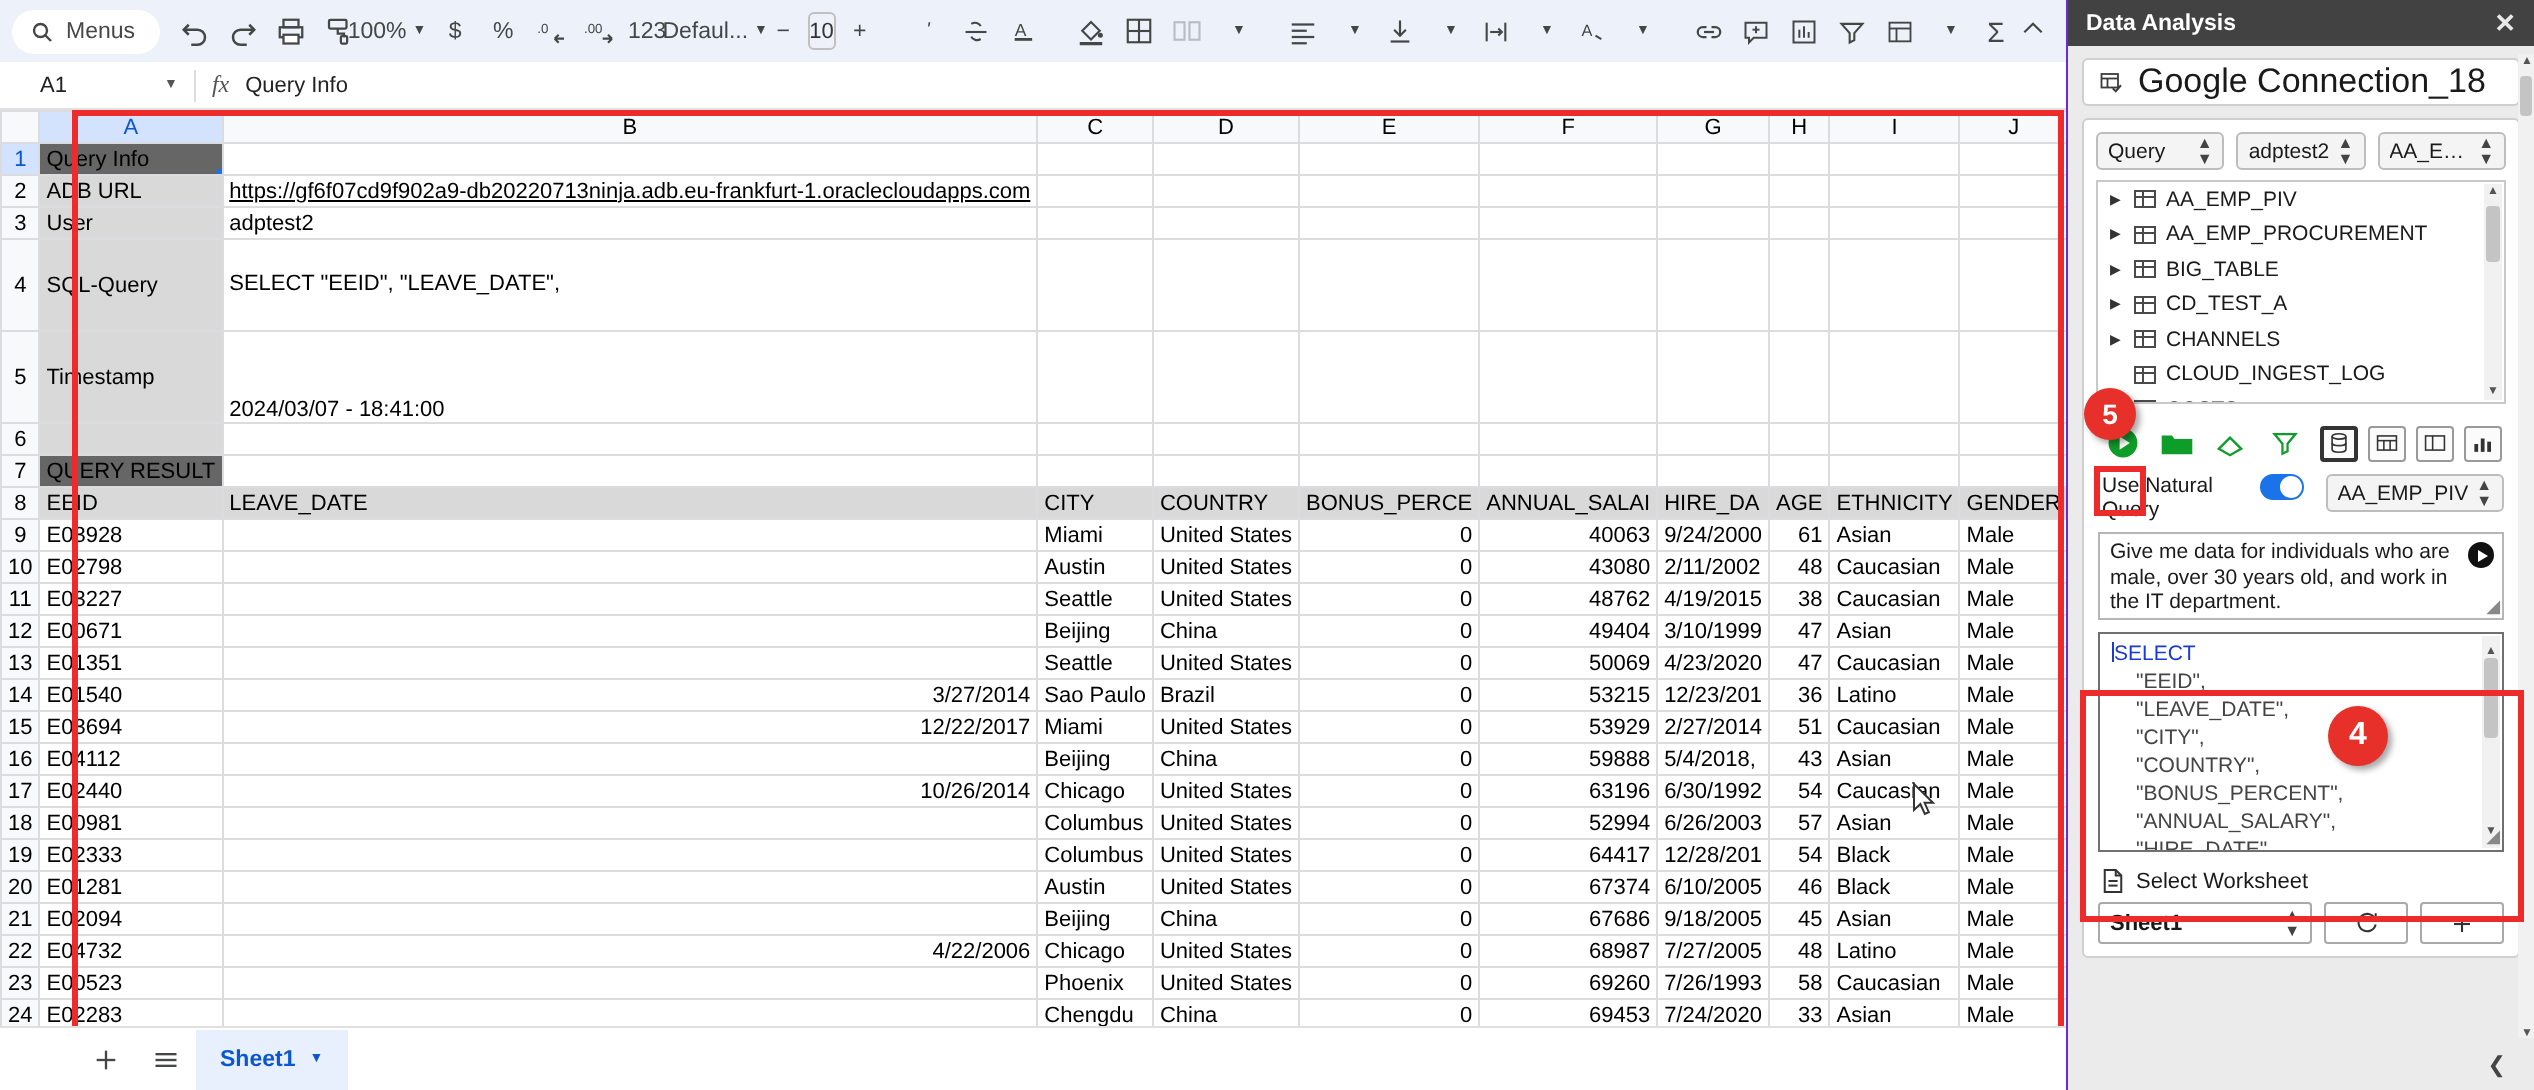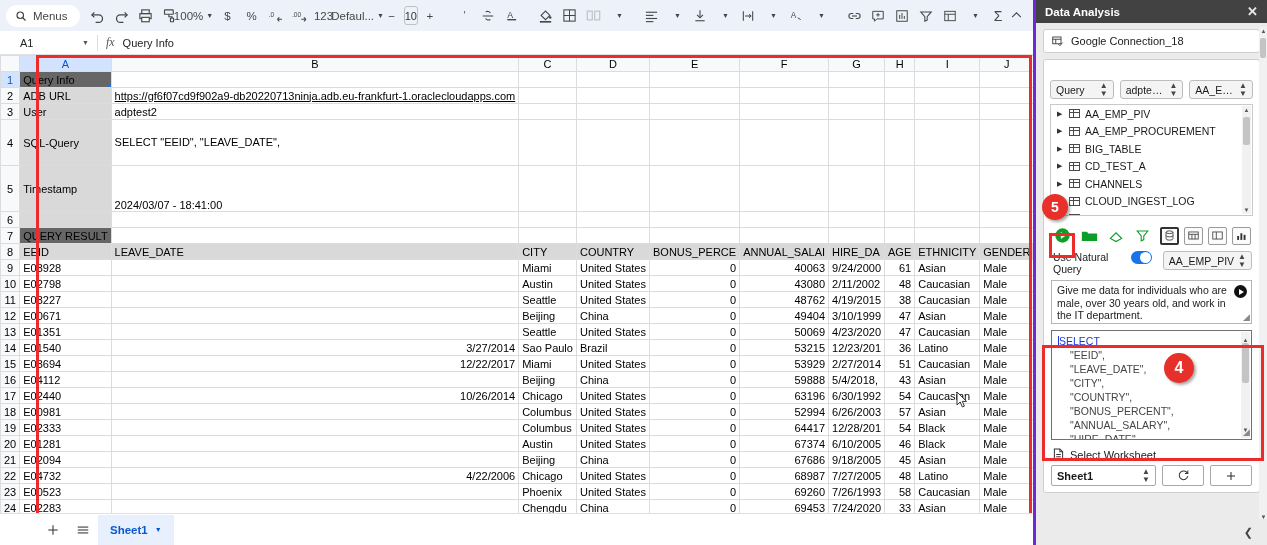--- a/index.html
+++ b/index.html
@@ -99,39 +99,39 @@
   .bb-icon { width:30px; height:26px; display:flex; align-items:center; justify-content:center;
      color:#444746; font-size:15px; }
   .sheet-tab {
     display:flex; align-items:center; gap:7px; height:30px; padding:0 12px;
     background:#e8f0fe; color:#0b57d0; font-size:11.5px; font-weight:bold;
   }
   .sheet-tab .caret { font-size:7px; }
 
   
   #panel { width: 234px; height: 545px; background:#ebebeb; position:relative;
-           border-left:3px solid #6d28d9; display:flex; flex-direction:column;}
+           border-left:1px solid #6d28d9; display:flex; flex-direction:column;}
   .panel-title {
     height: 23px; background:#424242; color:#ffffff; display:flex; align-items:center;
     justify-content:space-between; padding: 0 9px; font-size: 11.5px; font-weight:bold; flex:none;
   }
   .panel-close { font-size: 13px; color:#e8e8e8; cursor:default; }
   .panel-body { flex:1; padding: 6px 7px 0 7px; overflow:hidden; position:relative; }
   .card {
     background:#ffffff; border:1px solid #cfcfcf; border-radius:3px;
   }
   .conn-row { display:flex; align-items:center; gap:7px; height:24px; padding:0 8px;
-      font-size:11px; color:#1a1a1a; margin-bottom:6px; }
+      font-size:17px; color:#1a1a1a; margin-bottom:6px; }
   .sel-box {
     border:1px solid #bdbdbd; background:#f4f4f4; border-radius:3px; height:19px;
     display:flex; align-items:center; justify-content:space-between; padding:0 5px;
     font-size:10.5px; color:#1a1a1a;
   }
   .stepper { font-size:8px; line-height:8px; color:#444; display:flex; flex-direction:column; margin-left:4px;}
-  .sel-row { display:flex; gap:6px; padding:20px 6px 5px 6px; }
+  .sel-row { display:flex; gap:6px; padding:6px 6px 5px 6px; }
   .sel-row .sel-box { flex:1; min-width:0; }
   .sel-box span.lbl { overflow:hidden; white-space:nowrap; text-overflow:ellipsis; }
 
   .tree-box { border:1px solid #c9c9c9; background:#fff; margin:0 6px 6px 6px;
       height: 112px; position:relative; overflow:hidden; }
   .tree-item { display:flex; align-items:center; gap:5px; height:17.5px;
       padding-left:6px; font-size:10.5px; color:#1a1a1a; white-space:nowrap; }
   .tri { font-size:7px; color:#333; width:7px; }
   .tri.blank { visibility:hidden; }
   .tbl-ico { width:11px; height:9px; border:1px solid #4a4a4a; position:relative; flex:none;}

